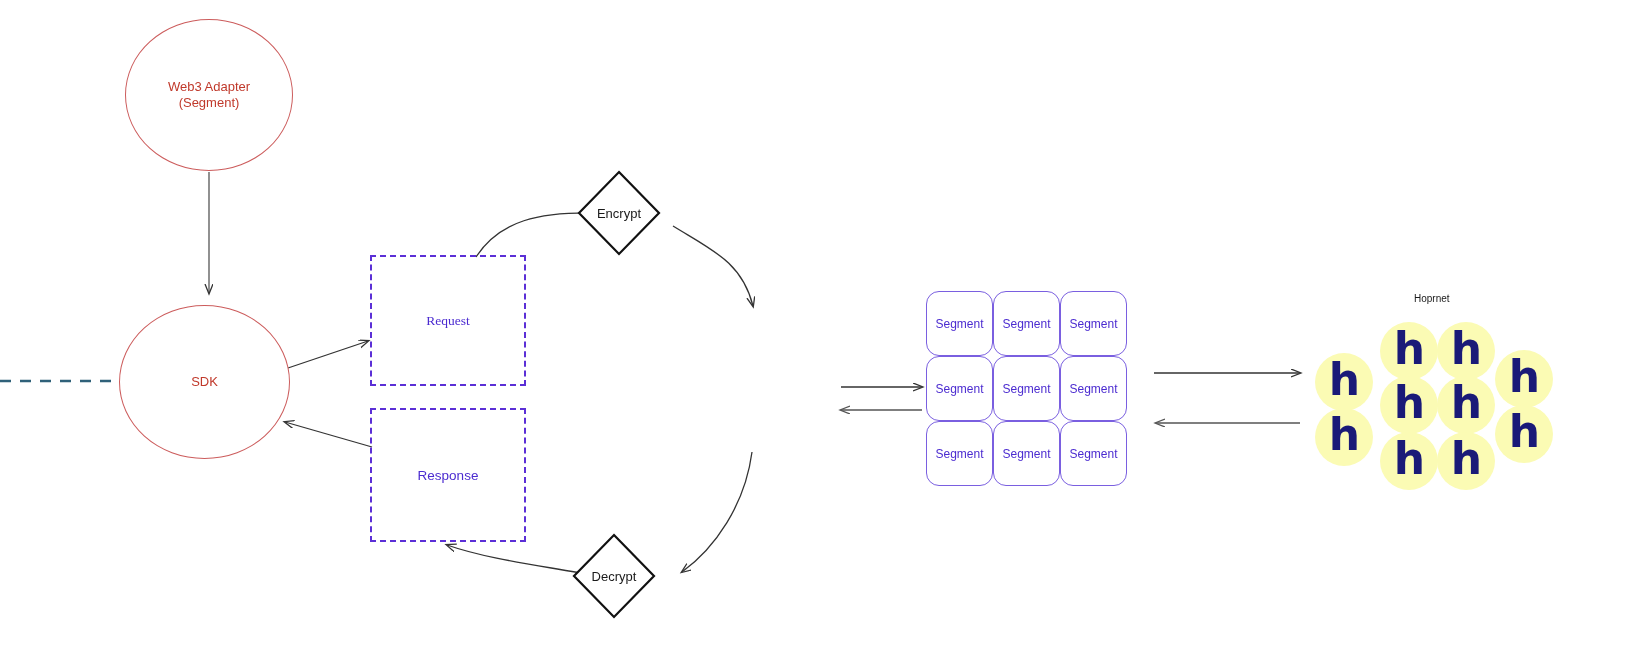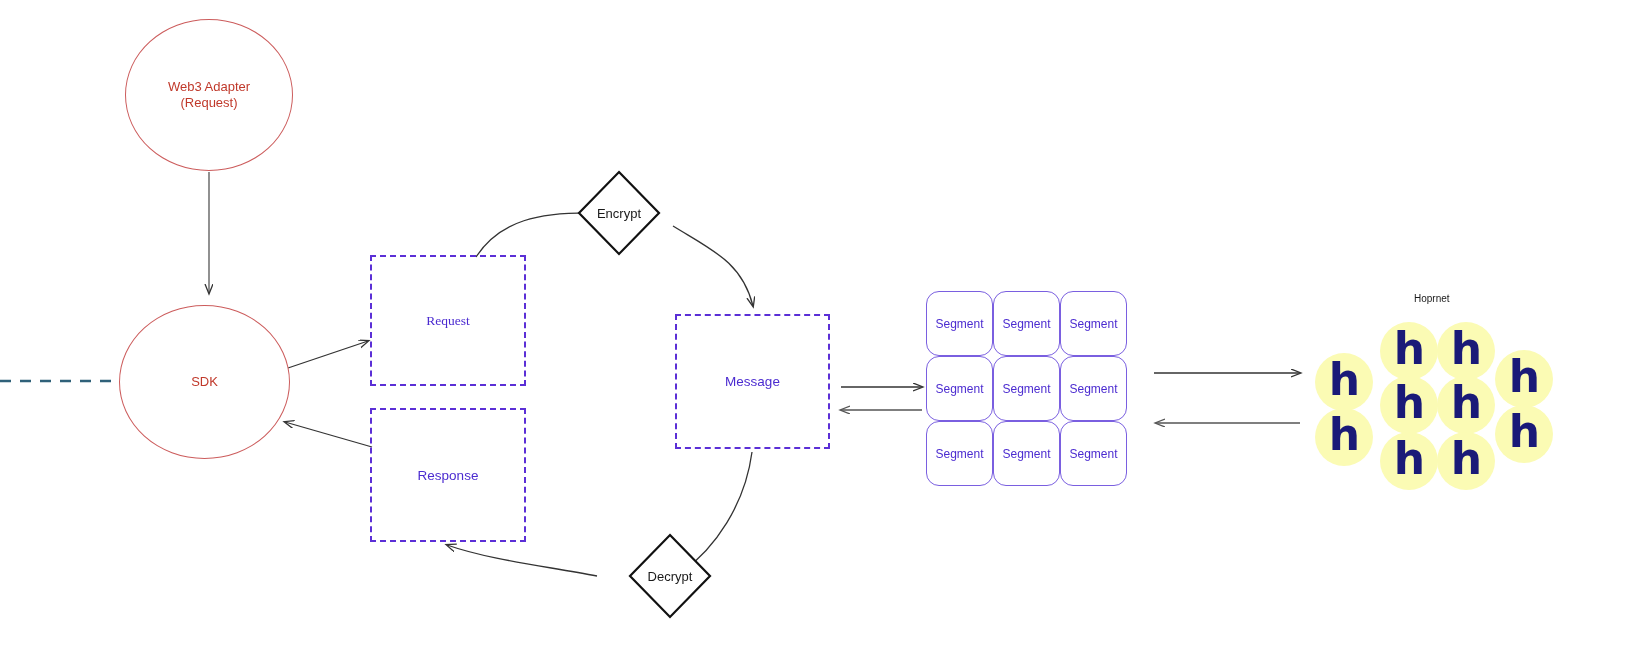--- a/index.html
+++ b/index.html
@@ -163,21 +163,21 @@
     <line x1="922" y1="410" x2="841" y2="410" stroke="#555" stroke-width="1.4" marker-end="url(#arrowOpenL)"></line>
 
     <line x1="1154" y1="373" x2="1300" y2="373" stroke="#333" stroke-width="1.4" marker-end="url(#arrowOpen)"></line>
 
     <line x1="1300" y1="423" x2="1156" y2="423" stroke="#555" stroke-width="1.4" marker-end="url(#arrowOpenL)"></line>
   </svg>
 
   <div class="circle-node" style="left:125px; top:19px; width:168px; height:152px;">
     <div>
       <div>Web3 Adapter</div>
-      <div>(Request)</div>
+      <div>(Segment)</div>
     </div>
   </div>
 
   <div class="circle-node" style="left:119px; top:305px; width:171px; height:154px;">
     <span>SDK</span>
   </div>
 
   <div class="dashed-box" style="left:370px; top:255px; width:156px; height:131px;font-family:Liberation Serif, serif;">
     <span>Request</span>
   </div>
@@ -186,30 +186,27 @@
     <span>Response</span>
   </div>
 
   <div class="diamond-wrap" style="left:577px; top:170px; width:84px; height:86px;">
     <svg class="diamond-shape" viewBox="0 0 84 86" preserveAspectRatio="none">
       <polygon points="42,2 82,43 42,84 2,43" fill="#ffffff" stroke="#111111" stroke-width="2.2"></polygon>
     </svg>
     <div class="diamond-label">Encrypt</div>
   </div>
 
-  <div class="diamond-wrap" style="left:628px; top:533px; width:84px; height:86px;">
+  <div class="diamond-wrap" style="left:572px; top:533px; width:84px; height:86px;">
     <svg class="diamond-shape" viewBox="0 0 84 86" preserveAspectRatio="none">
       <polygon points="42,2 82,43 42,84 2,43" fill="#ffffff" stroke="#111111" stroke-width="2.2"></polygon>
     </svg>
     <div class="diamond-label">Decrypt</div>
   </div>
 
-  <div class="dashed-box" style="left:675px; top:314px; width:155px; height:135px;">
-    <span>Message</span>
-  </div>
 
   <div id="segment-grid" style="left:926px; top:291px;">
     <div class="segment-cell">
         <span>Segment</span>
       </div>
     <div class="segment-cell">
         <span>Segment</span>
       </div>
     <div class="segment-cell">
         <span>Segment</span>

